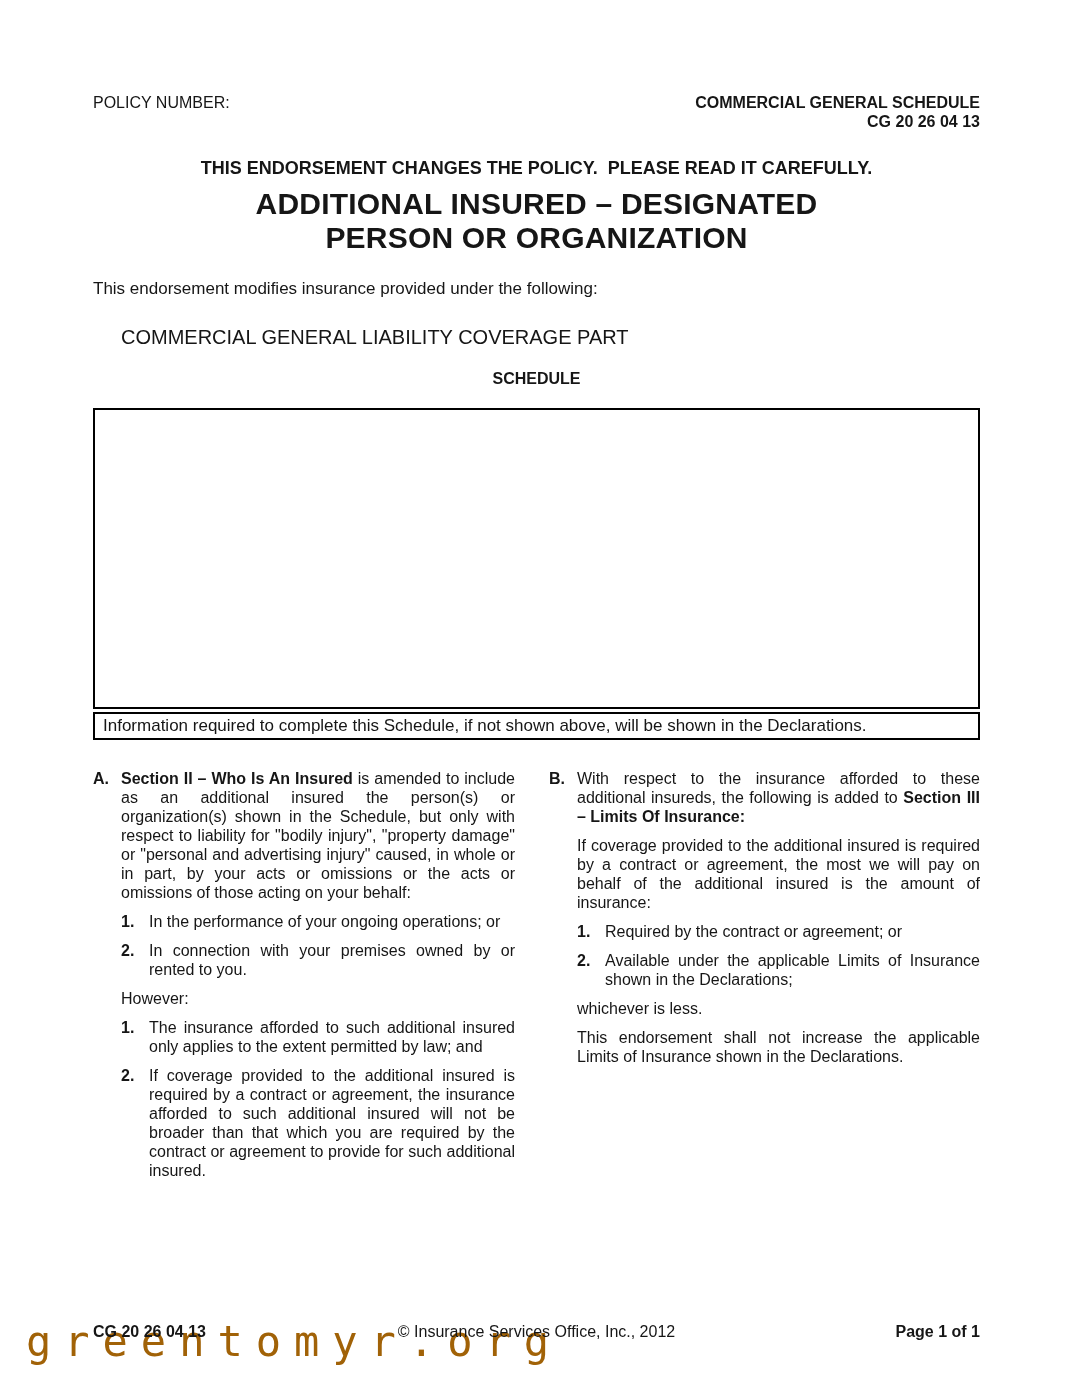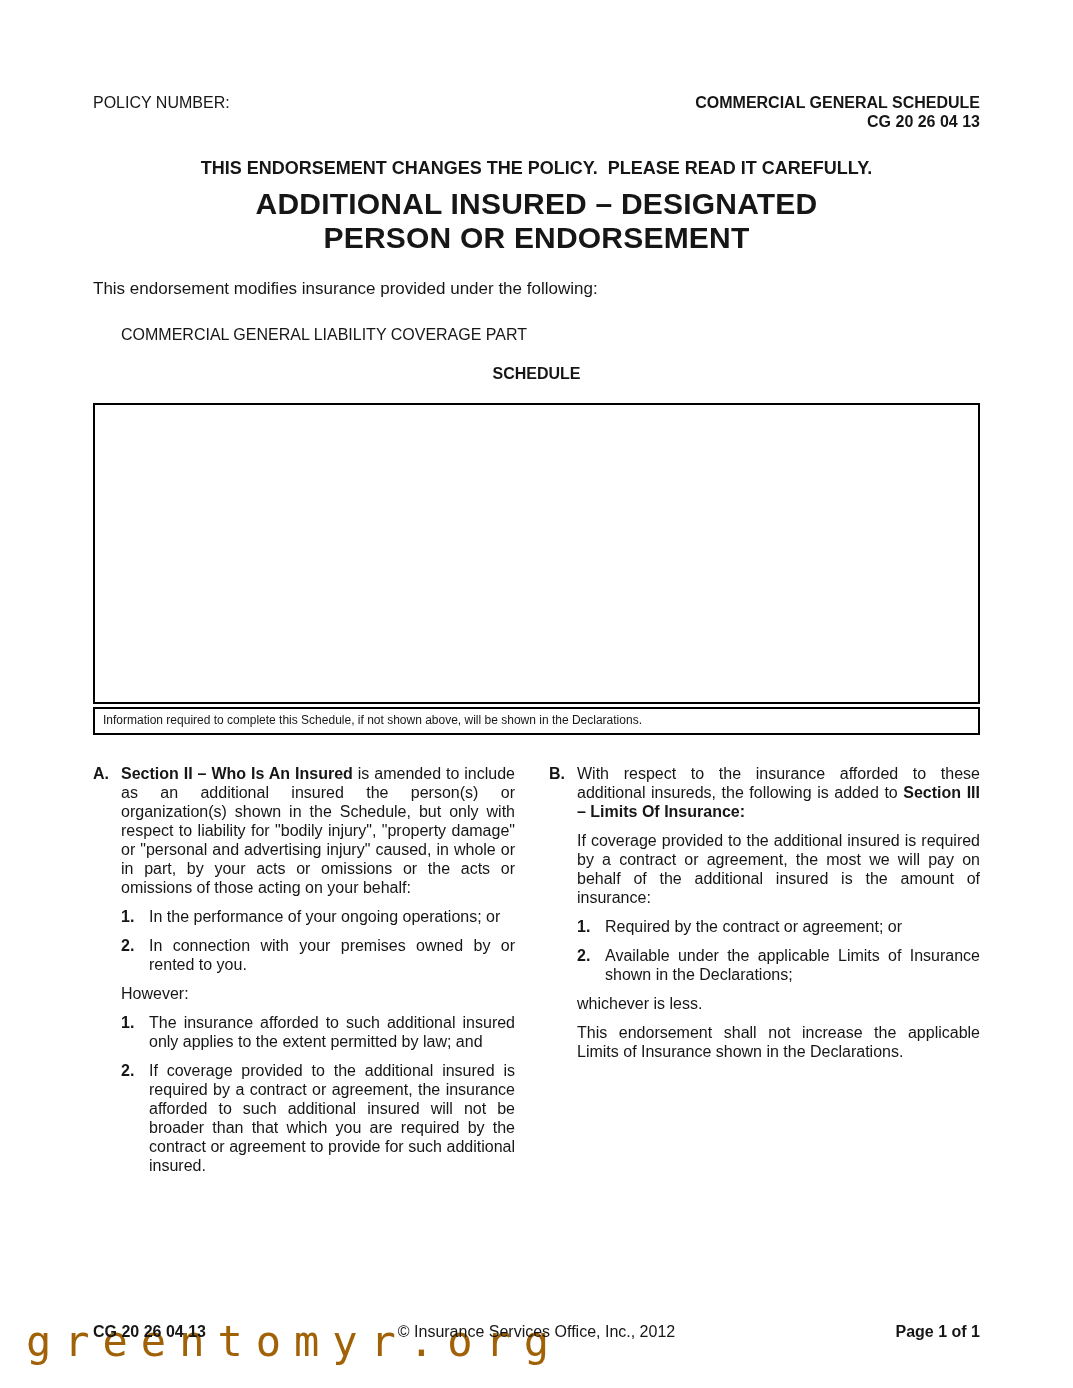--- a/index.html
+++ b/index.html
@@ -15,28 +15,28 @@
 
   .header-row { display: flex; justify-content: space-between; padding-top: 93px; font-size: 16px; line-height: 19px; }
   .policy-label { font-weight: normal; }
   .header-right { text-align: right; font-weight: bold; }
 
   .notice { text-align: center; font-weight: bold; font-size: 18px; margin-top: 27px; white-space: pre-wrap; }
 
   .title { text-align: center; font-weight: bold; font-size: 30px; line-height: 34px; margin-top: 8px; letter-spacing: 0.2px; }
 
   .intro { font-size: 17px; margin-top: 24px; }
-  .coverage { font-size: 16px; margin-top: 27px; padding-left: 28px; }
+  .coverage { font-size: 20px; margin-top: 27px; padding-left: 28px; }
   .sched-head { text-align: center; font-weight: bold; font-size: 16px; margin-top: 21px; }
 
   .sched-box { margin-top: 20px; border: 2px solid #000; height: 301px; box-sizing: border-box; padding: 6px 8px; }
   .sched-label { font-weight: bold; font-size: 16px; line-height: 19px; }
   .fill-area { height: 260px; }
 
-  .sched-info { margin-top: 3px; border: 2px solid #000; font-size: 12px; line-height: 19px; padding: 2px 8px 3px 8px; }
+  .sched-info { margin-top: 3px; border: 2px solid #000; font-size: 17px; line-height: 19px; padding: 2px 8px 3px 8px; }
 
   .columns { display: flex; gap: 34px; margin-top: 29px; font-size: 16px; line-height: 19px; }
   .col-left { width: 422px; flex: none; }
   .col-right { flex: 1; }
 
   .sec { display: flex; }
   .sec-label { font-weight: bold; width: 28px; flex: none; }
   .sec-body { flex: 1; text-align: justify; }
   .lead b { font-weight: bold; }
   .item { display: flex; margin-top: 10px; }
@@ -68,21 +68,21 @@
     <div class="header-right">
       <div>COMMERCIAL GENERAL SCHEDULE</div>
       <div>CG 20 26 04 13</div>
     </div>
   </div>
 
   <div class="notice">THIS ENDORSEMENT CHANGES THE POLICY.  PLEASE READ IT CAREFULLY.</div>
 
   <div class="title">
     <div>ADDITIONAL INSURED – DESIGNATED</div>
-    <div>PERSON OR ENDORSEMENT</div>
+    <div>PERSON OR ORGANIZATION</div>
   </div>
 
   <div class="intro">This endorsement modifies insurance provided under the following:</div>
 
   <div class="coverage">COMMERCIAL GENERAL LIABILITY COVERAGE PART</div>
 
   <div class="sched-head">SCHEDULE</div>
 
   <div class="sched-box">
     <div class="fill-area"></div>

